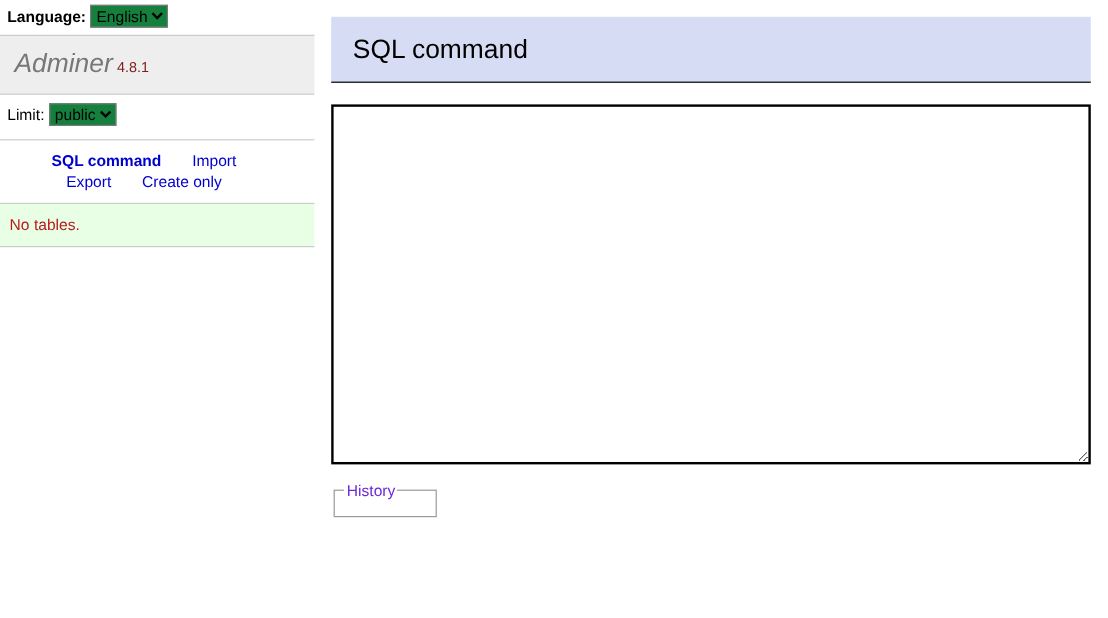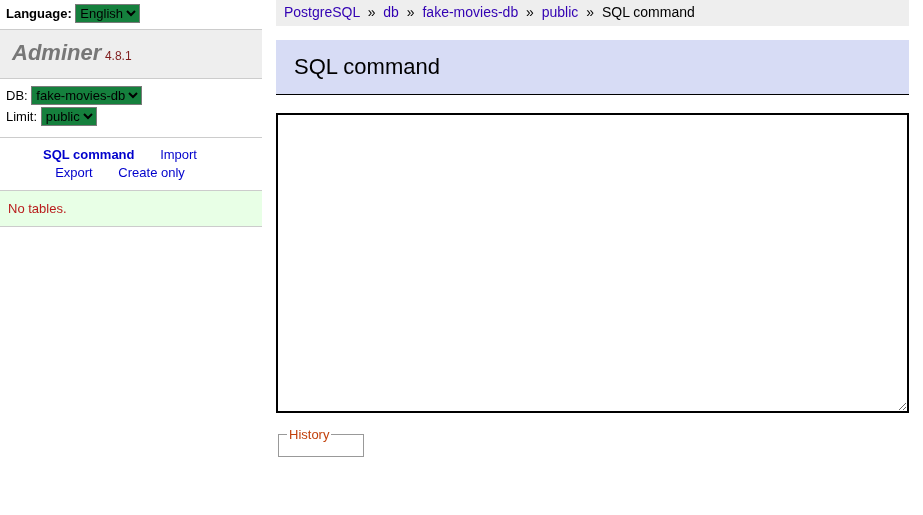--- a/index.html
+++ b/index.html
@@ -42,21 +42,21 @@
   .brand {
     background: #eee;
     border-top: 1px solid #ccc;
     border-bottom: 1px solid #ccc;
     padding: 10px 12px 12px;
   }
   .brand a {
     color: #777;
     font-style: italic;
     font-size: 22px;
-    font-weight: bold;
+    font-weight: normal;
   }
   .brand .ver {
     color: #7f1d1d;
     font-size: 12px;
   }
   .dbsel {
     padding: 6px 6px 10px;
     border-bottom: 1px solid #ccc;
   }
   .dbsel .row { padding: 1px 0; }
@@ -119,69 +119,54 @@
     font: inherit;
   }
   .ctrls label { margin-left: 6px; cursor: pointer; }
 
   fieldset {
     display: inline-block;
     margin-top: 14px;
     border: 1px solid #999;
     padding: 6px 32px 8px 8px;
   }
-  fieldset legend a { color: #c2410c; margin-top: 36px; }
+  fieldset legend a { color: #6d28d9; margin-top: 36px; }
 </style>
 </head>
 <body>
 
 <div id="sidebar">
   <div class="lang">
     <label>Language:</label>
     <select id="lang-select"><option value="English">English</option></select>
   </div>
 
   <div class="brand">
     <a href="#">Adminer</a>
     <span class="ver">4.8.1</span>
   </div>
 
   <div class="dbsel">
     <div class="row">
-      <span>DB:</span>
-      <select id="db-select"><option value="fake-movies-db">fake-movies-db</option></select>
-    </div>
-    <div class="row">
       <span>Limit:</span>
       <select id="schema-select"><option value="public">public</option></select>
     </div>
   </div>
 
   <div class="links">
     <a href="#" class="active">SQL command</a>
     <a href="#">Import</a><br>
     <a href="#">Export</a>
     <a href="#">Create only</a>
   </div>
 
   <div class="msg">No tables.</div>
 </div>
 
 <div id="main">
-  <div class="breadcrumb">
-    <a href="#">PostgreSQL</a>
-    <span class="sep">»</span>
-    <a href="#">db</a>
-    <span class="sep">»</span>
-    <a href="#">fake-movies-db</a>
-    <span class="sep">»</span>
-    <a href="#">public</a>
-    <span class="sep">»</span>
-    <span>SQL command</span>
-  </div>
 
   <h2>SQL command</h2>
 
   <form>
     <textarea class="sqlbox" style=""></textarea>
 
 
     <fieldset>
       <legend><a href="#">History</a></legend>
     </fieldset>

